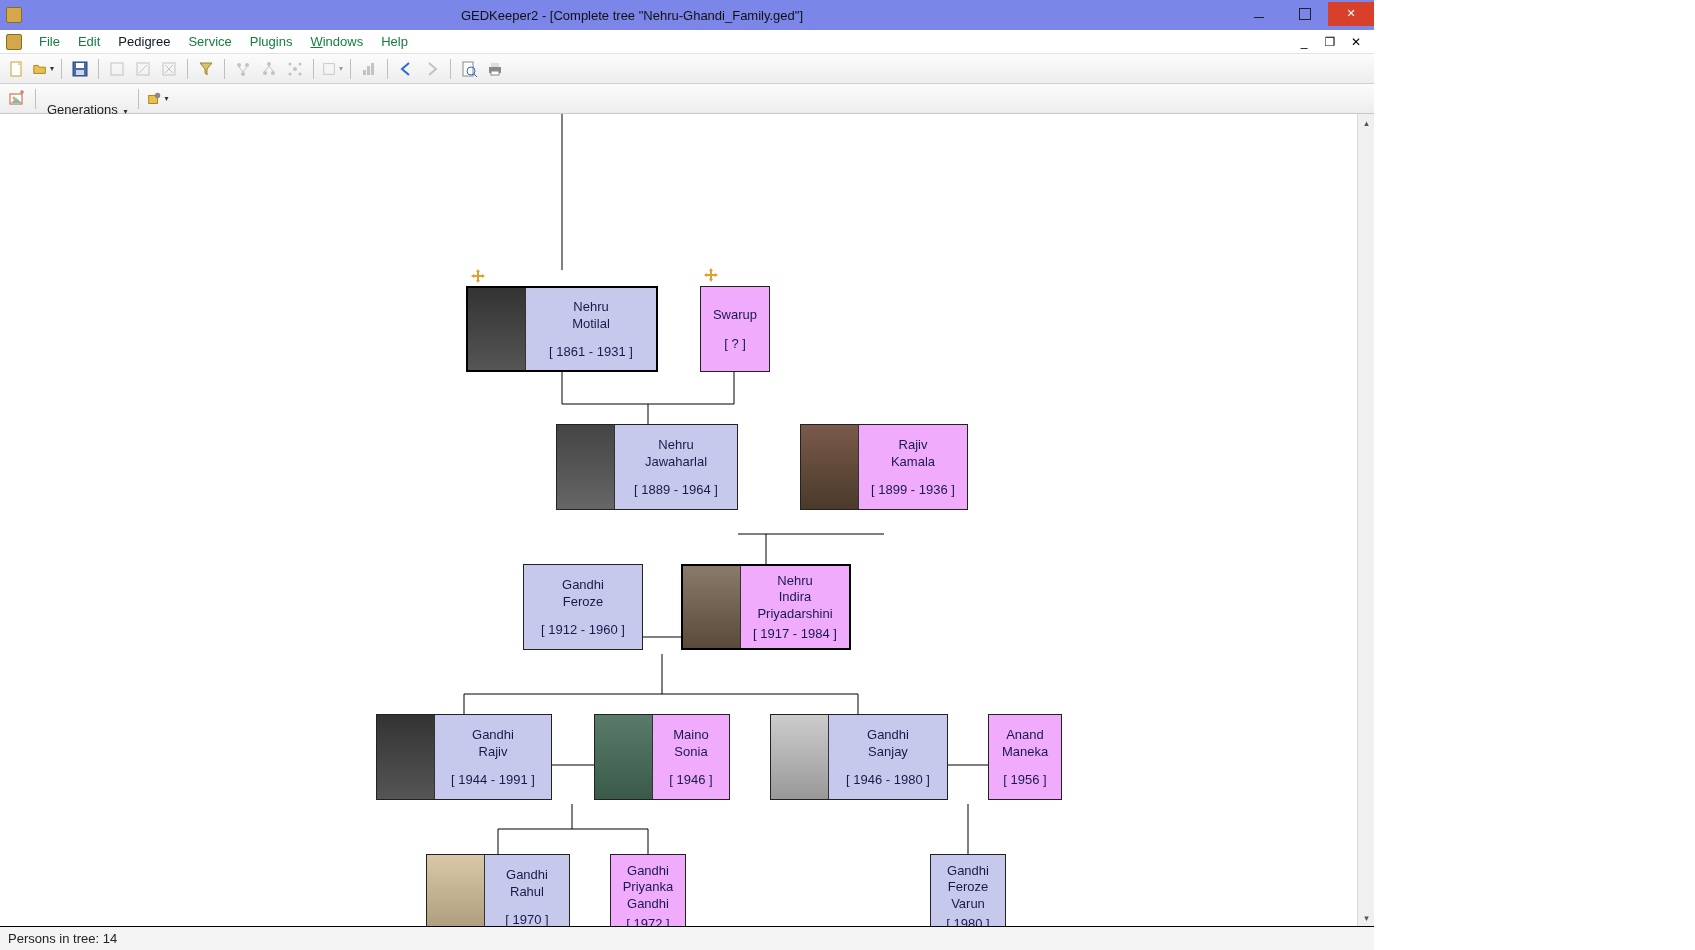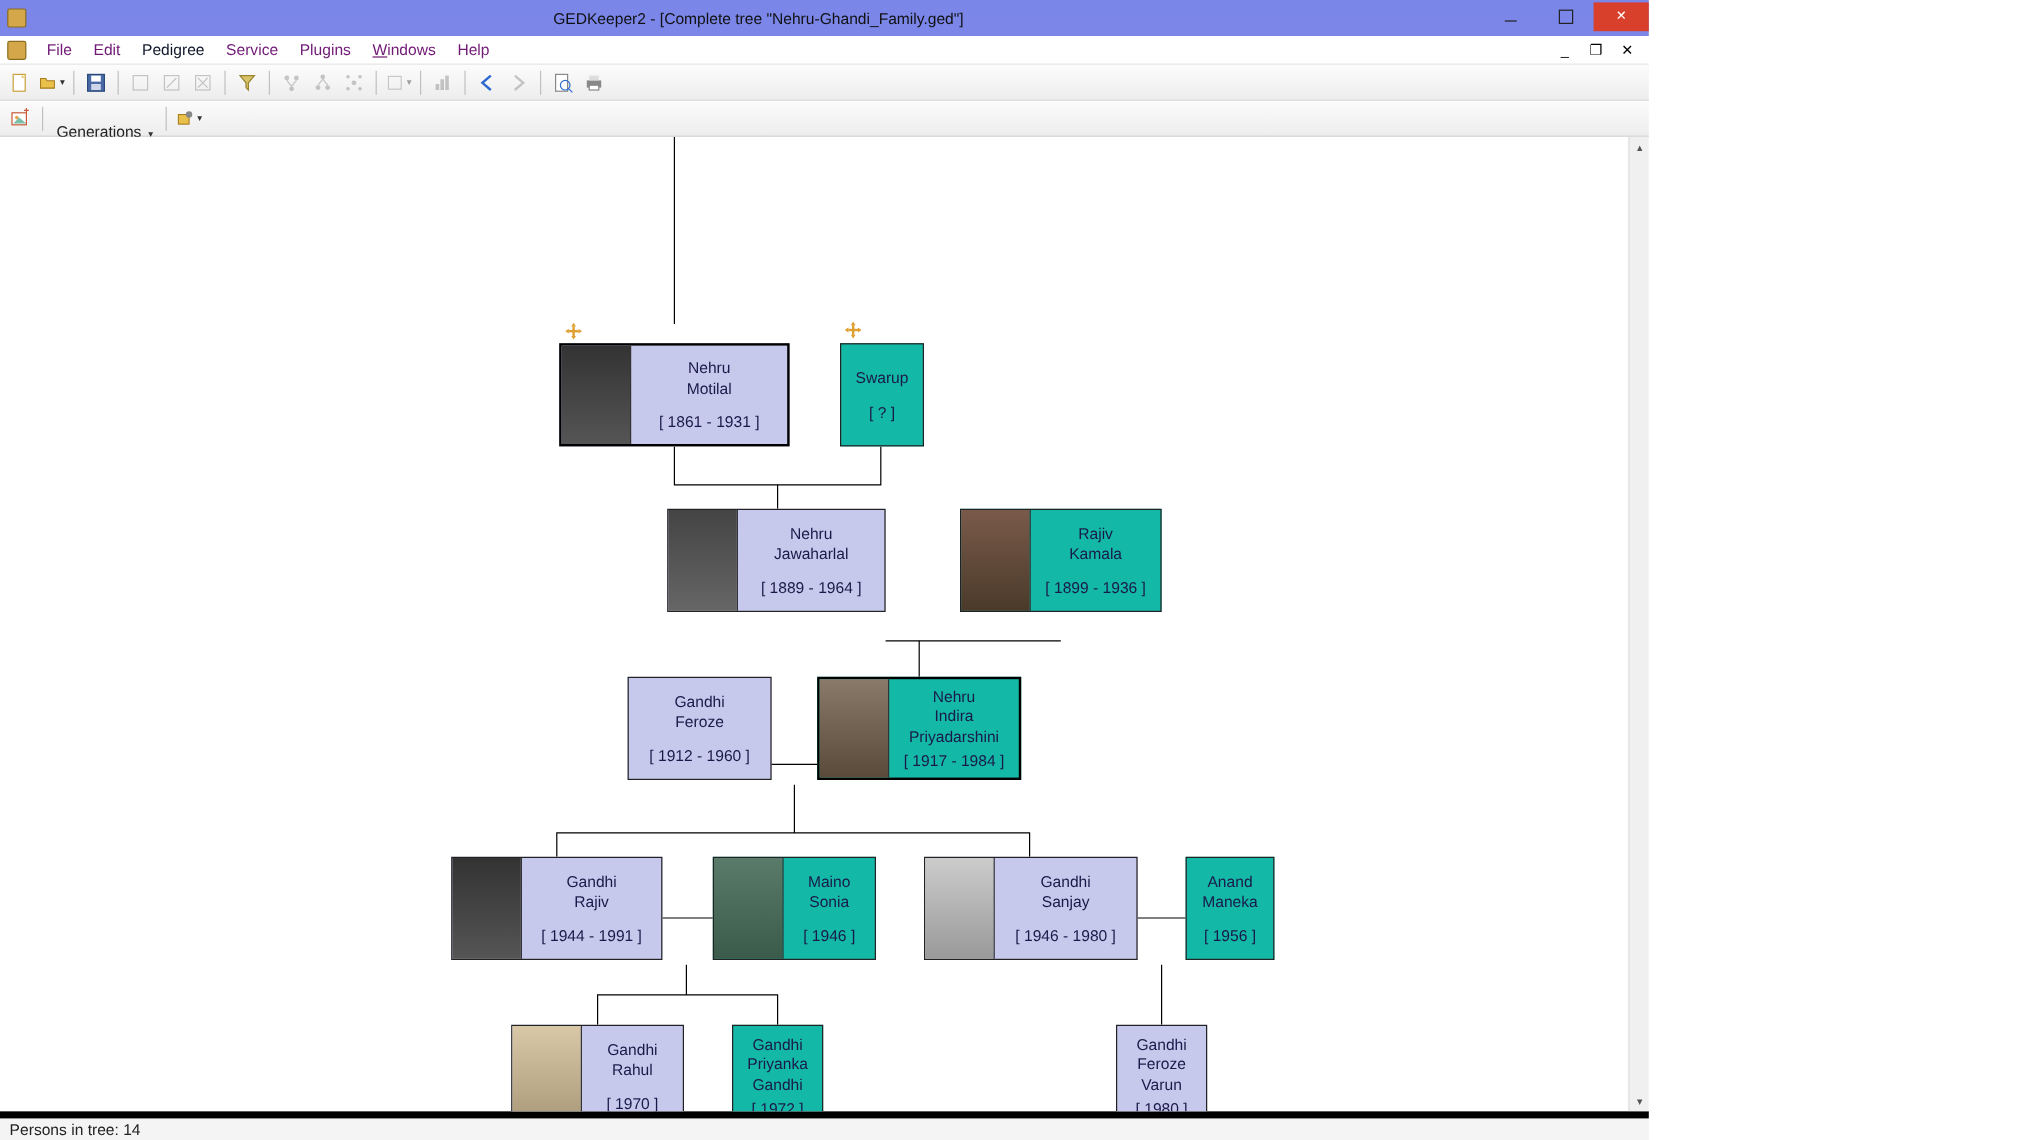--- a/index.html
+++ b/index.html
@@ -13,21 +13,21 @@
 .titlebar-buttons { display: flex; }
 .tb-btn { width: 46px; height: 24px; display: flex; align-items: center; justify-content: center; margin-top: -3px; }
 .tb-btn.min::after { content: ""; width: 10px; height: 1px; background: #222; position: relative; top: 4px; }
 .tb-btn.max::after { content: ""; width: 10px; height: 10px; border: 1px solid #222; }
 .tb-btn.close { background: #d9402c; }
 .tb-btn.close::after { content: "✕"; color: #fff; font-size: 11px; }
 
 
 .menubar { height: 24px; background: #fff; border-bottom: 1px solid #e2e2e2; display: flex; align-items: center; padding-left: 6px; }
 .menubar .app-icon { width: 16px; height: 16px; margin-right: 8px; background: #d4a84a; border: 1px solid #8a6d1e; border-radius: 2px; }
-.menu-item { padding: 3px 9px; font-size: 13px; color: #701a75; cursor: default; }
+.menu-item { padding: 3px 9px; font-size: 13px; color: #15803d; cursor: default; }
 .menu-item.disabled { color: #0f172a; }
 .menu-item u { text-decoration: underline; }
 .menubar-right { margin-left: auto; display: flex; gap: 10px; padding-right: 10px; }
 .mdi-btn { width: 16px; height: 16px; display: flex; align-items: center; justify-content: center; }
 
 
 .toolbar { height: 30px; background: linear-gradient(#fcfcfc, #ededed); border-bottom: 1px solid #d0d0d0; display: flex; align-items: center; padding: 0 6px; gap: 4px; }
 .tool { width: 22px; height: 22px; display: flex; align-items: center; justify-content: center; border-radius: 2px; }
 .tool.disabled { opacity: 0.45; }
 .tool-sep { width: 1px; height: 20px; background: #c0c0c0; margin: 0 3px; }
@@ -40,33 +40,33 @@
 
 
 .canvas-wrap { flex: 1; position: relative; background: #fff; overflow: hidden; }
 .scrollbar-v { position: absolute; right: 0; top: 0; width: 17px; height: 100%; background: #f0f0f0; border-left: 1px solid #dcdcdc; }
 .scrollbar-v .arrow { width: 17px; height: 17px; display: flex; align-items: center; justify-content: center; font-size: 9px; color: #555; }
 .scrollbar-v .arrow.down { position: absolute; bottom: 0; }
 
 
 .person { position: absolute; border: 1px solid #222; display: flex; }
 .person.male { background: #c7c9ec; }
-.person.female { background: #14b8a6; }
+.person.female { background: #f0abfc; }
 .person.selected { border: 2px solid #000; }
 .portrait { width: 58px; background: #666; border-right: 1px solid #333; flex: 0 0 auto; }
 .person-text { flex: 1; display: flex; flex-direction: column; align-items: center; justify-content: center; padding: 6px 4px; text-align: center; }
 .pname { font-size: 13px; color: #1a1a4a; line-height: 1.25; }
 .pdates { font-size: 13px; color: #1a1a4a; margin-top: 12px; }
 .move-handle { position: absolute; width: 16px; height: 16px; top: -20px; left: 2px; }
 
 
 .lines { position: absolute; left: 0; top: 0; width: 100%; height: 100%; pointer-events: none; }
 
 
-.statusbar { height: 24px; background: #f4f4f4; border-top: 6px solid #000000; display: flex; align-items: center; padding: 0 8px; font-size: 13px; color: #222; }
+.statusbar { height: 24px; background: #f4f4f4; border-top: 1px solid #000000; display: flex; align-items: center; padding: 0 8px; font-size: 13px; color: #222; }
 </style>
 </head>
 <body>
 
 <div class="window">
 
   <div class="titlebar">
     <div class="titlebar-icon"></div>
     <div class="titlebar-title">GEDKeeper2 - [Complete tree "Nehru-Ghandi_Family.ged"]</div>
     <div class="titlebar-buttons">

